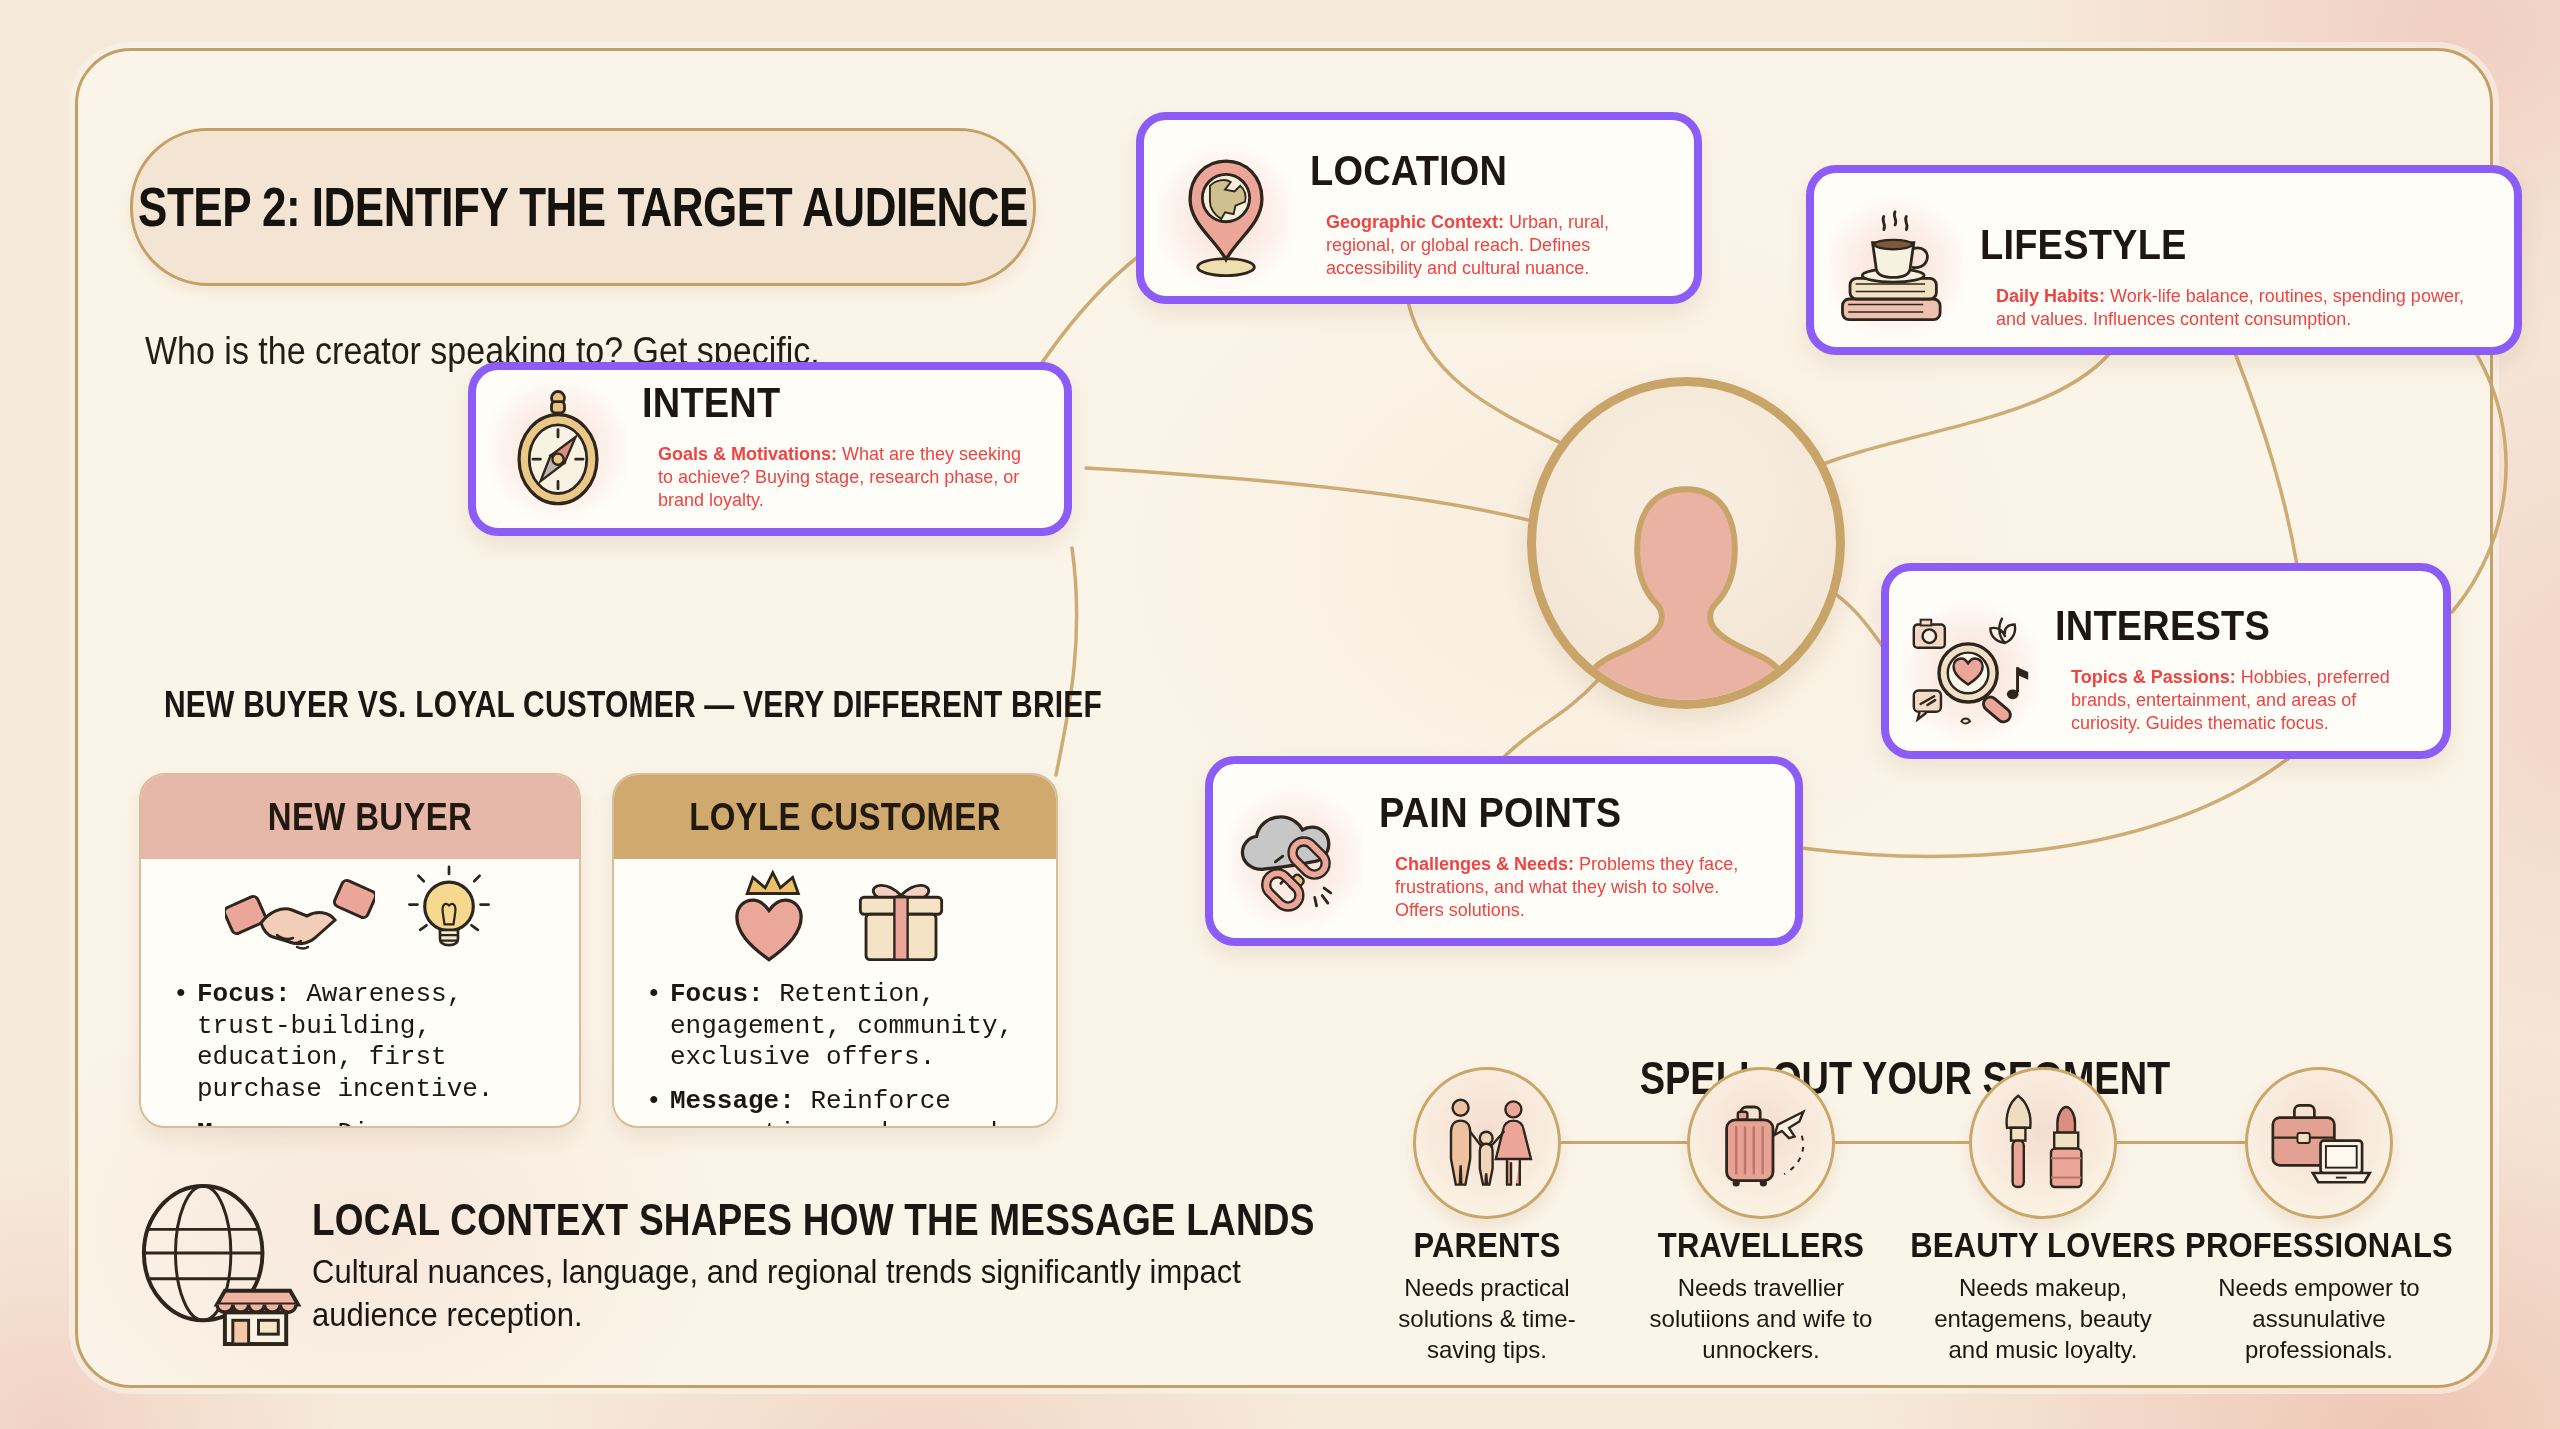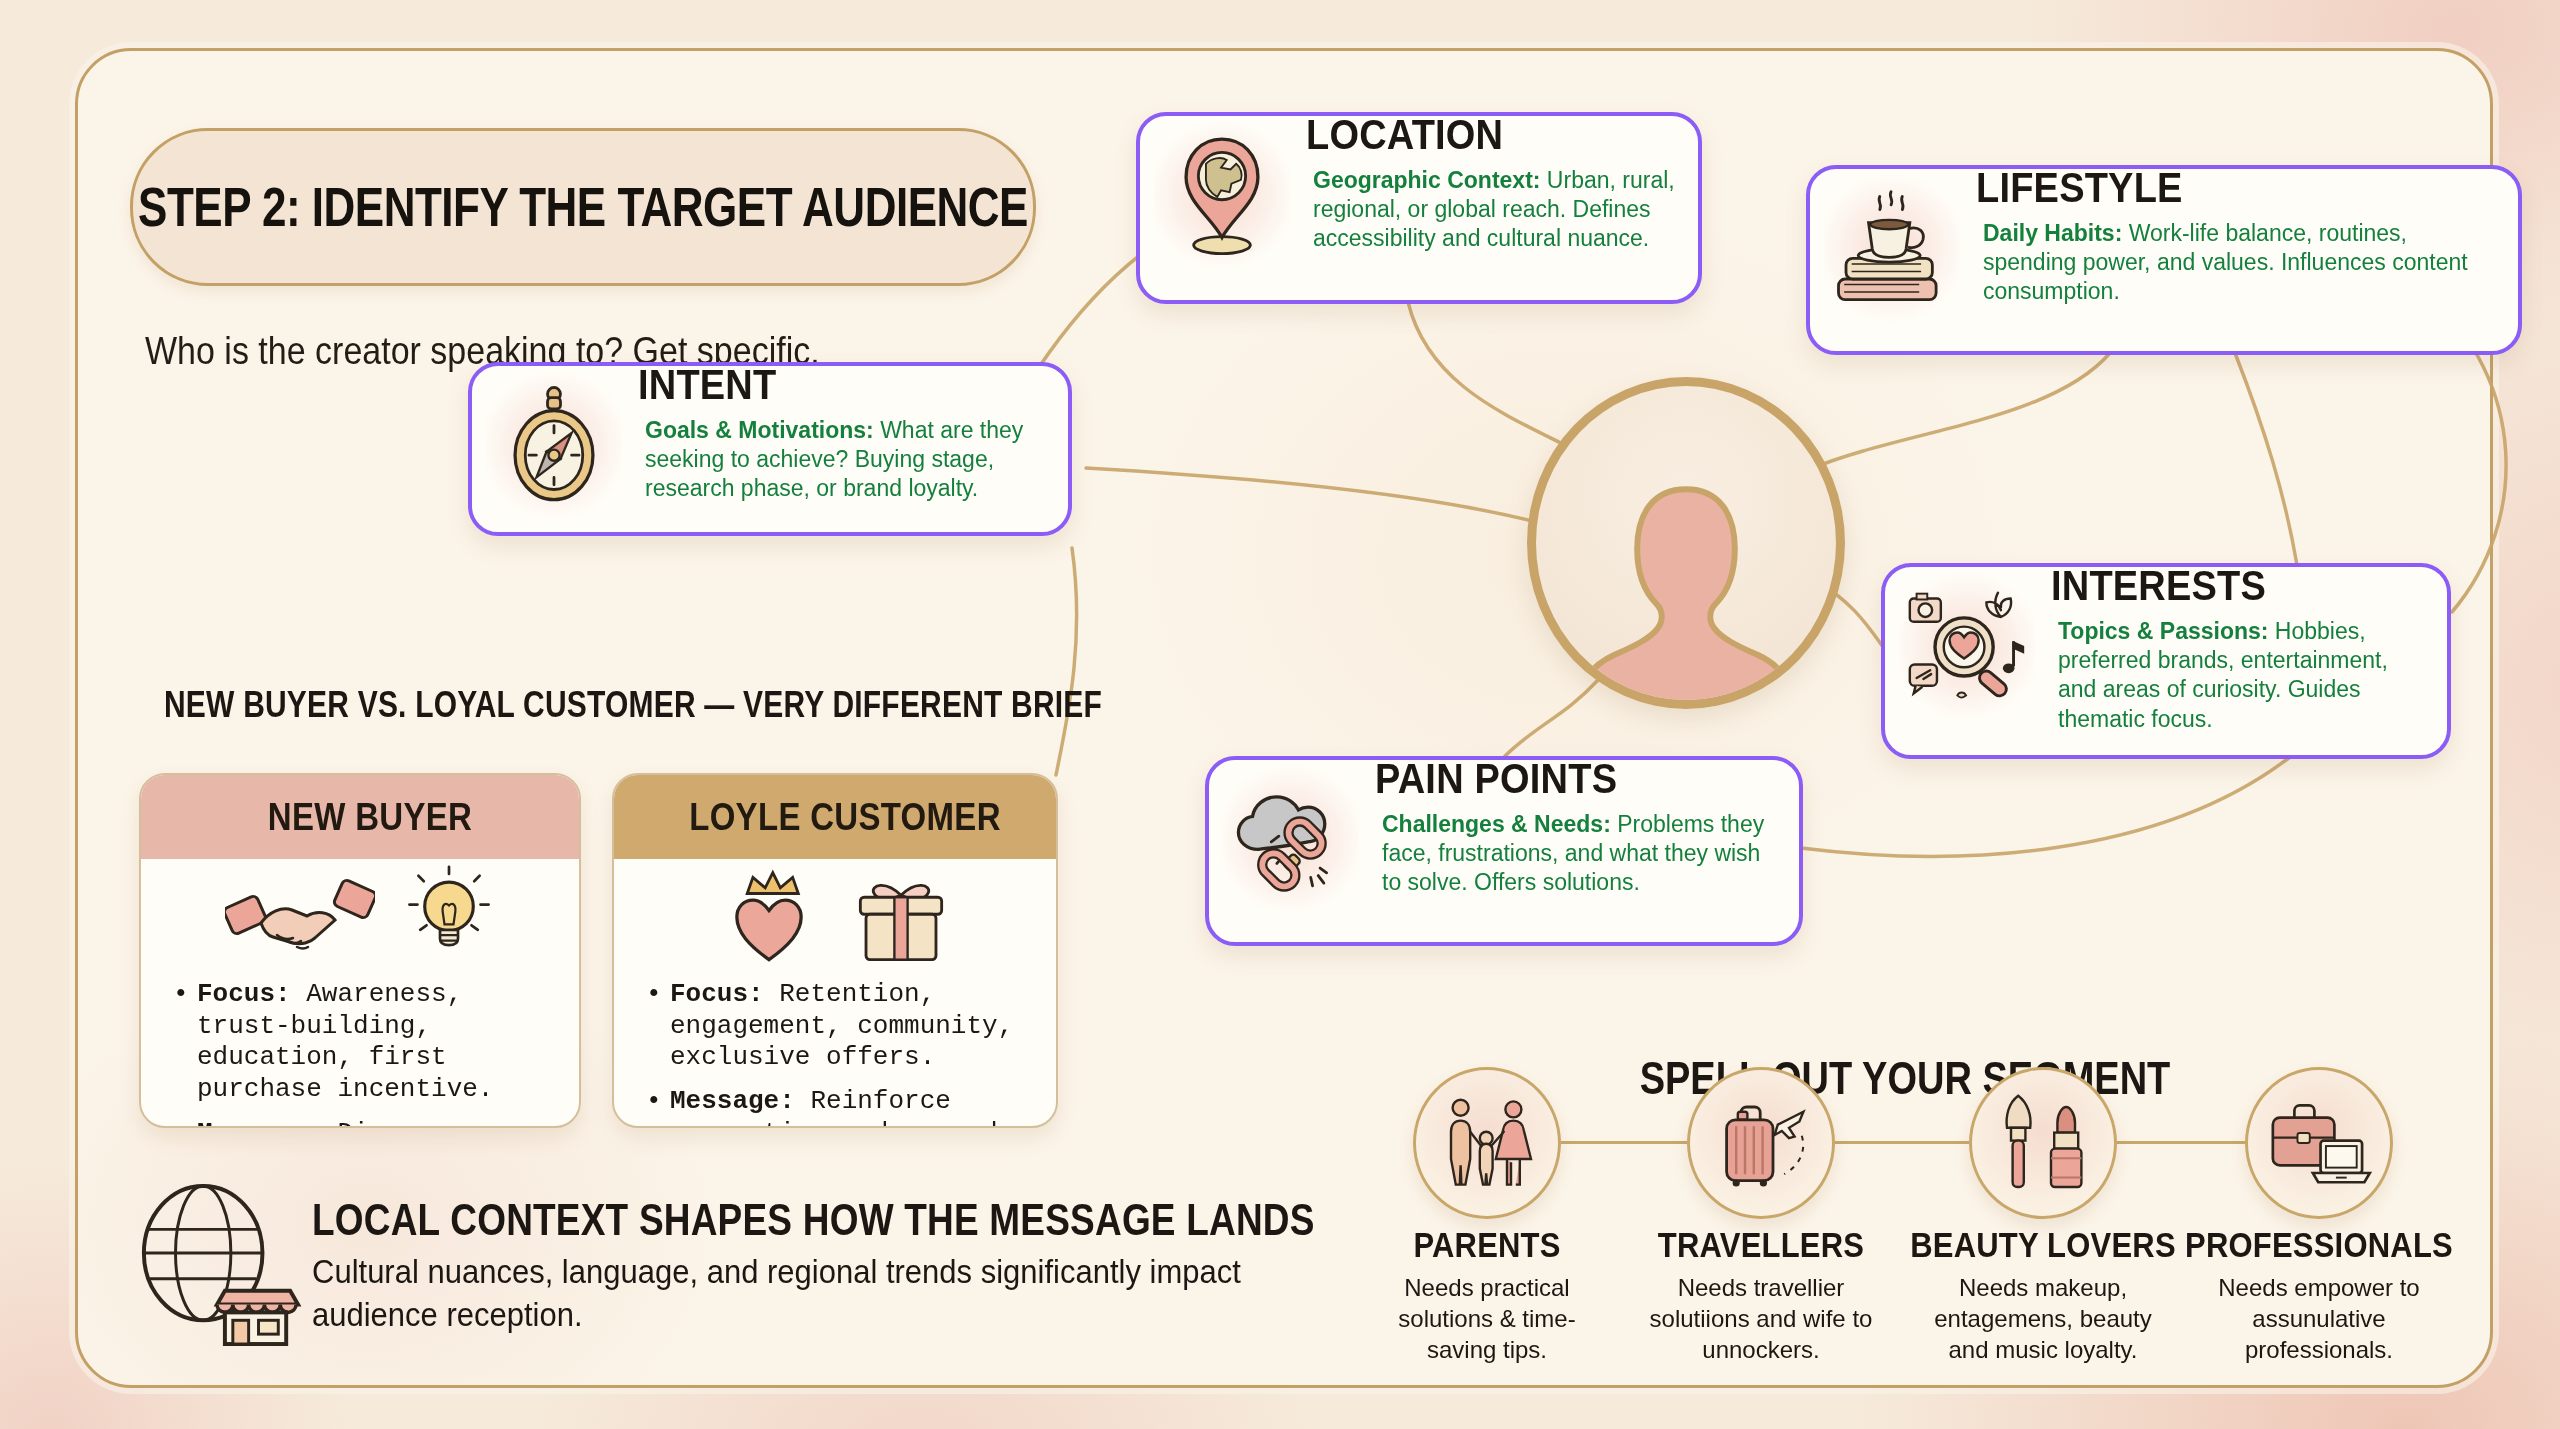--- a/index.html
+++ b/index.html
@@ -42,30 +42,30 @@
     font-size:44px;font-weight:800;letter-spacing:-.5px;white-space:nowrap;
     transform:scaleY(1.25);color:#16120e;
   }
   .subtitle{
     position:absolute;left:145px;top:332px;font-size:34px;font-weight:500;
     transform:scaleY(1.12);transform-origin:left center;color:#231d17;
   }
 
   
   .node{
-    position:absolute;background:#fffdf8;border:4px solid #8b5cf6;border-radius:30px;
+    position:absolute;background:#fffdf8;border:8px solid #8b5cf6;border-radius:30px;
     box-shadow:0 10px 22px rgba(150,110,60,.13);
-    display:flex;align-items:flex-start;gap:16px;padding:0 12px 0 14px;box-sizing:border-box;
+    display:flex;align-items:flex-end;gap:16px;padding:0 12px 0 14px;box-sizing:border-box;
   }
   .node .iconwrap{
     flex:none;width:136px;height:158px;display:flex;align-items:center;justify-content:center;
     background:radial-gradient(circle at 50% 50%, rgba(238,188,172,.5), rgba(238,188,172,0) 72%);
   }
   .node h3{margin:0 0 6px 0;font-size:38px;font-weight:800;letter-spacing:.2px;transform:scaleY(1.1);transform-origin:left bottom;}
-  .node p{margin:7px;font-size:23px;line-height:1.27;font-weight:500;color:#15803d;}
+  .node p{margin:16px;font-size:18px;line-height:1.27;font-weight:500;color:#ef4444;}
   .node p b{font-weight:800;}
   #node-location{left:1136px;top:112px;width:566px;height:192px;}
   #node-lifestyle{left:1806px;top:165px;width:716px;height:190px;}
   #node-intent{left:468px;top:362px;width:604px;height:174px;}
   #node-interests{left:1881px;top:563px;width:570px;height:196px;}
   #node-pain{left:1205px;top:756px;width:598px;height:190px;}
 
   
   .avatar{
     position:absolute;left:1527px;top:377px;width:300px;height:314px;border-radius:50%;

